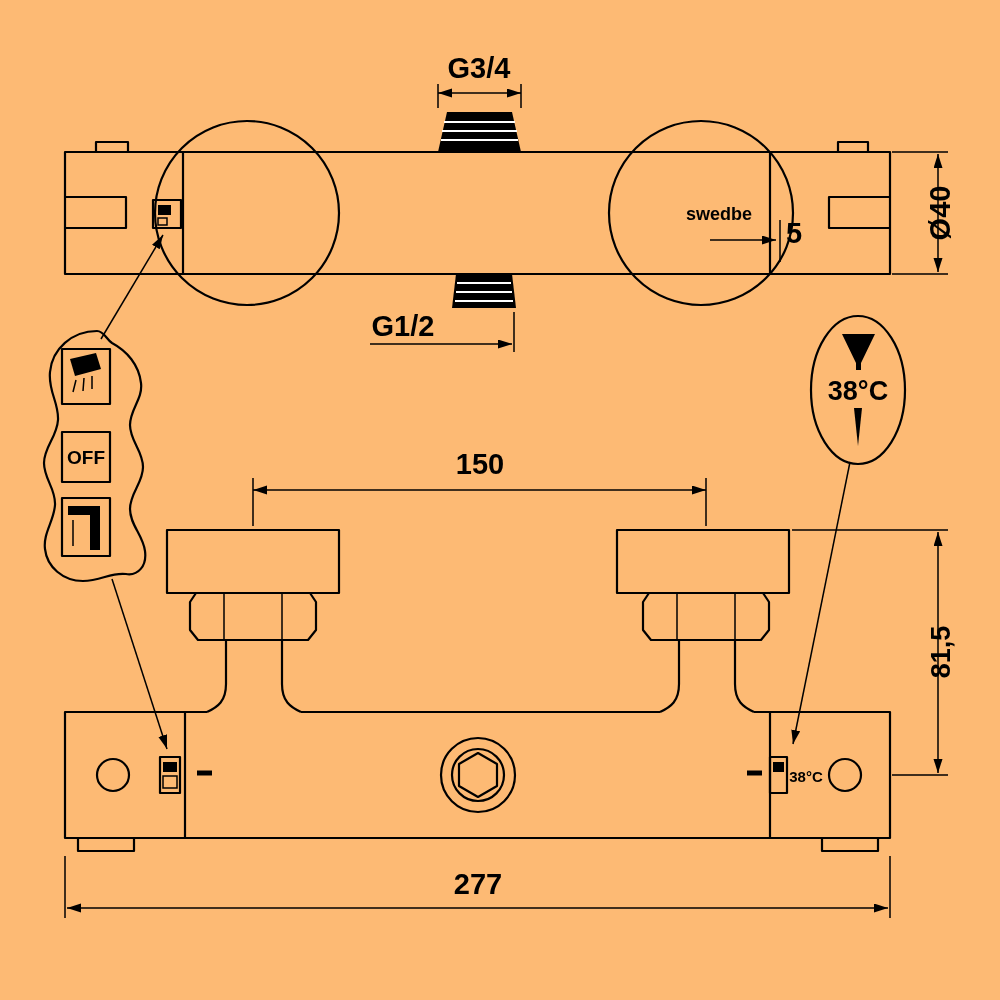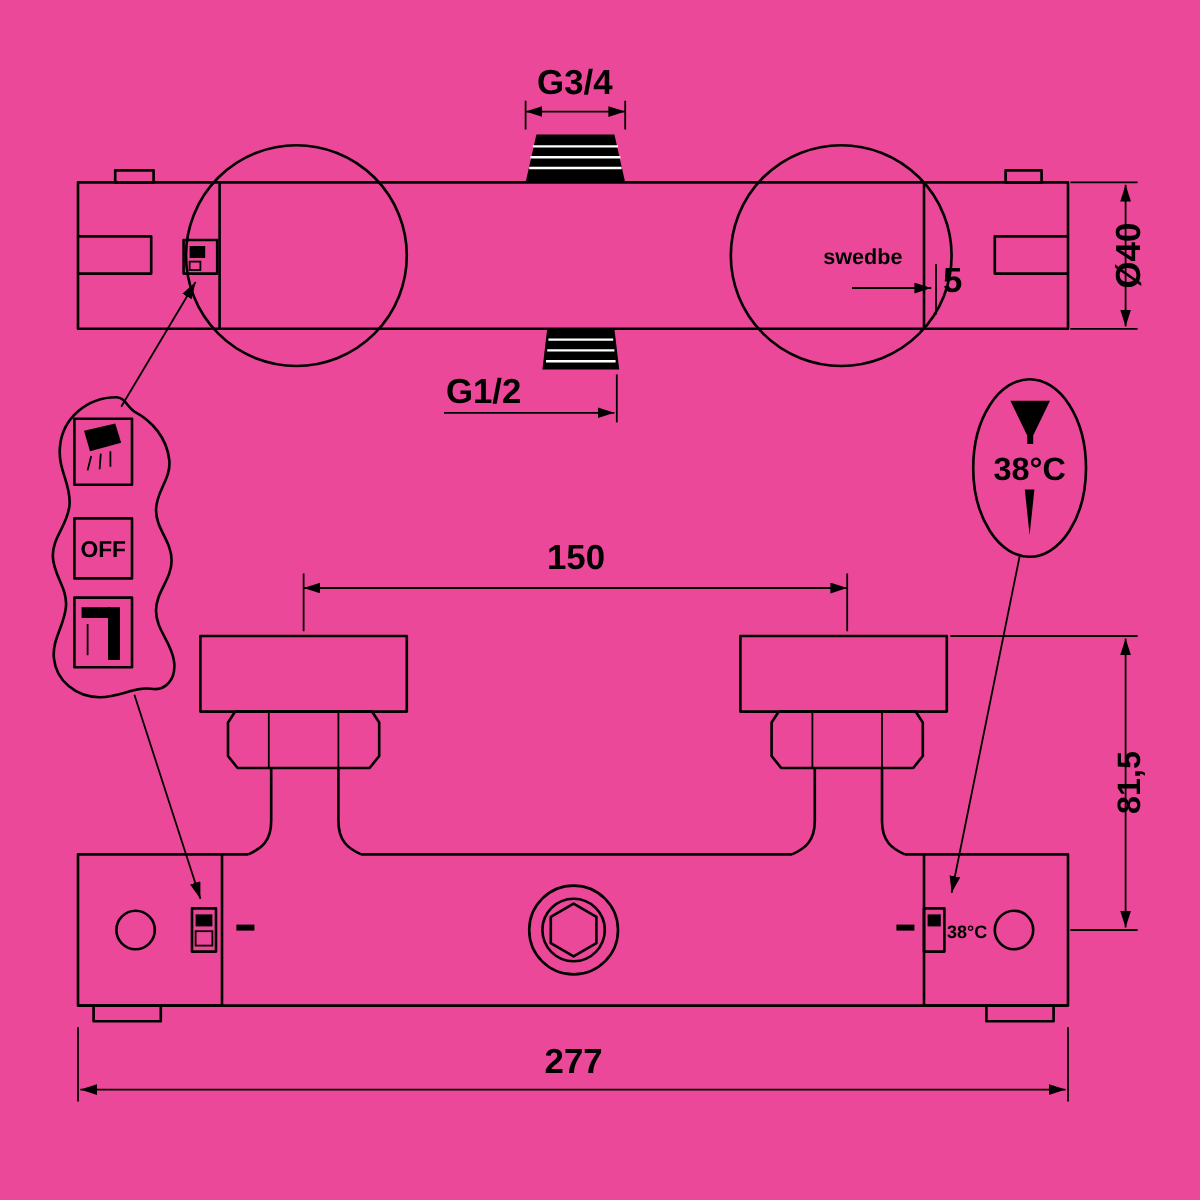--- a/index.html
+++ b/index.html
@@ -1,16 +1,16 @@
 <!DOCTYPE html>
 <html><head>
 <meta charset="utf-8">
 <style>
   html,body{margin:0;padding:0;background:#ffffff;}
-  .stage{width:1000px;height:1000px;background:#ec4899;position:relative;font-family:"Liberation Sans",sans-serif;}
+  .stage{width:1000px;height:1000px;background:#fdba74;position:relative;font-family:"Liberation Sans",sans-serif;}
   svg text{font-family:"Liberation Sans",sans-serif;font-weight:bold;fill:#000;}
   .s{stroke:#000;stroke-width:2.2;fill:none;stroke-linejoin:round;}
   .sd{stroke:#000;stroke-width:1.5;fill:none;}
   .f{fill:#000;stroke:none;}
   .w{stroke:#fff;stroke-width:2;fill:none;}
   .dash{stroke:#000;stroke-width:5;fill:none;}
   .t29{font-size:29px;}
   .t27{font-size:27px;}
   .t19{font-size:19px;}
   .t18{font-size:18px;}

